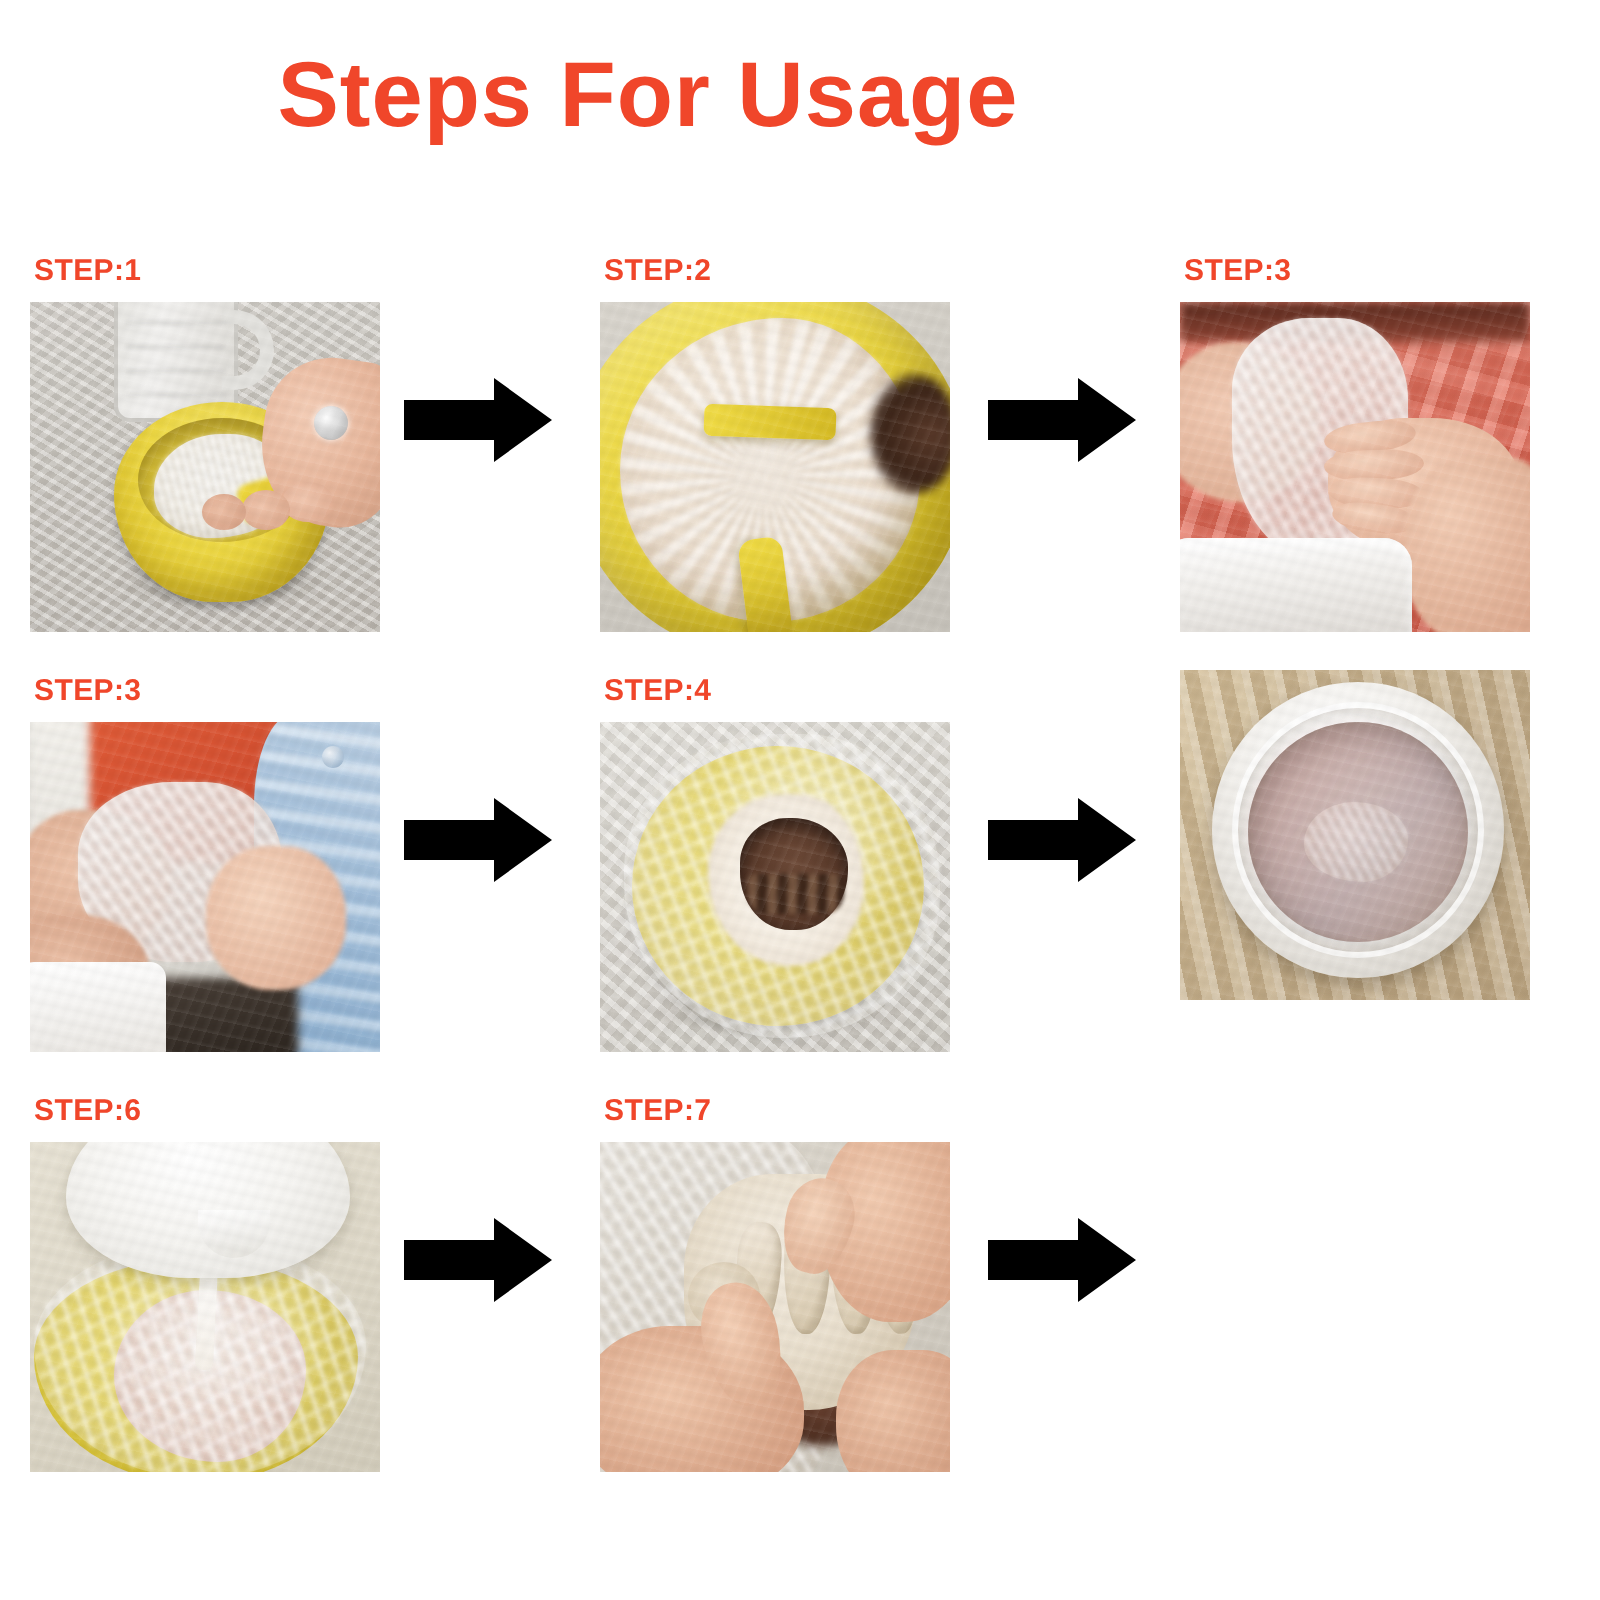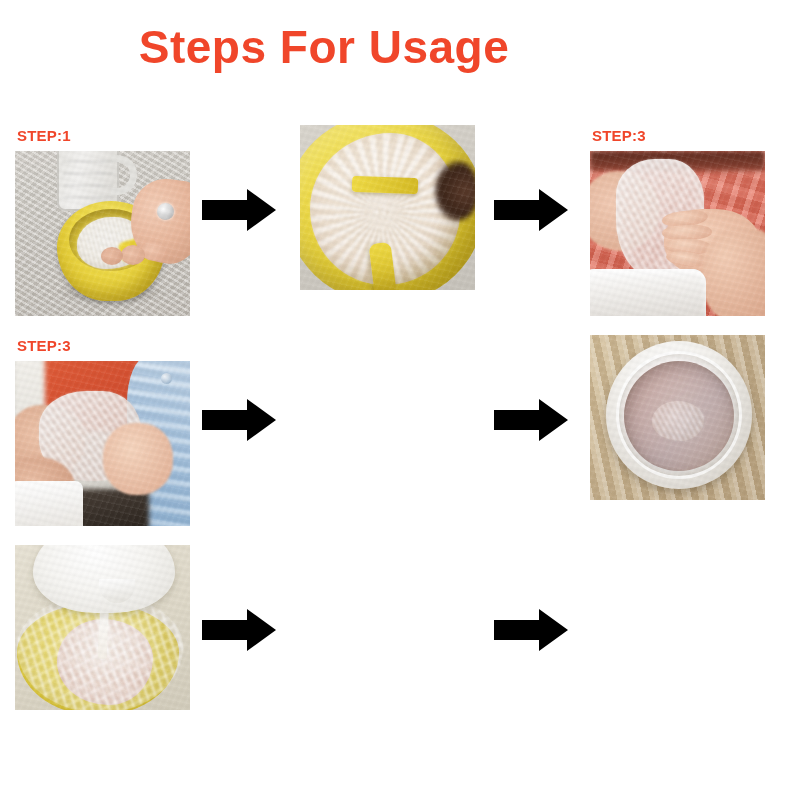--- a/index.html
+++ b/index.html
@@ -654,20 +654,21 @@
         </div>
       </div>
 
       <div class="arrow a0">
         <svg width="78" height="46" viewBox="0 0 78 46" xmlns="http://www.w3.org/2000/svg">
           <path d="M2,13 L47,13 L47,2 L76,23 L47,44 L47,33 L2,33 Z" fill="#000000"></path>
         </svg>
       </div>
 
       <div class="cell c1">
+        <div class="step-label">STEP:2</div>
         <div class="photo p2">
           <div class="lyr bowl"></div>
           <div class="lyr cream"></div>
           <div class="lyr swirl soft"></div>
           <div class="lyr spat1"></div>
           <div class="lyr spat2"></div>
           <div class="lyr rimshade"></div>
           <div class="lyr darkcorner softer"></div>
           <div class="lyr grain"></div>
         </div>
@@ -720,20 +721,34 @@
           <div class="lyr grain"></div>
         </div>
       </div>
 
       <div class="arrow a0">
         <svg width="78" height="46" viewBox="0 0 78 46" xmlns="http://www.w3.org/2000/svg">
           <path d="M2,13 L47,13 L47,2 L76,23 L47,44 L47,33 L2,33 Z" fill="#000000"></path>
         </svg>
       </div>
 
+      <div class="cell c1">
+        <div class="step-label">STEP:4</div>
+        <div class="photo p5">
+          <div class="lyr surface-tex"></div>
+          <div class="lyr shadow"></div>
+          <div class="lyr bowl"></div>
+          <div class="lyr plastic"></div>
+          <div class="lyr plastic-crinkle soft"></div>
+          <div class="lyr white-rim soft"></div>
+          <div class="lyr cavity"></div>
+          <div class="lyr cav-fingers soft"></div>
+          <div class="lyr grain"></div>
+        </div>
+      </div>
 
       <div class="arrow a1">
         <svg width="78" height="46" viewBox="0 0 78 46" xmlns="http://www.w3.org/2000/svg">
           <path d="M2,13 L47,13 L47,2 L76,23 L47,44 L47,33 L2,33 Z" fill="#000000"></path>
         </svg>
       </div>
 
       <div class="cell c2">
         <div class="photo p6">
           <div class="lyr wood"></div>
@@ -745,39 +760,60 @@
           <div class="lyr tint softer"></div>
           <div class="lyr grain"></div>
         </div>
       </div>
 
     </div>
 
     <div class="row">
 
       <div class="cell c0">
+        <div class="step-label">STEP:6</div>
         <div class="photo p7">
           <div class="lyr bowl"></div>
           <div class="lyr cream"></div>
           <div class="lyr cream-tex soft"></div>
           <div class="lyr plastic"></div>
           <div class="lyr plastic-tex soft"></div>
           <div class="lyr stream"></div>
           <div class="lyr jug"></div>
           <div class="lyr jug-lip"></div>
           <div class="lyr grain"></div>
         </div>
       </div>
 
       <div class="arrow a0">
         <svg width="78" height="46" viewBox="0 0 78 46" xmlns="http://www.w3.org/2000/svg">
           <path d="M2,13 L47,13 L47,2 L76,23 L47,44 L47,33 L2,33 Z" fill="#000000"></path>
         </svg>
       </div>
 
+      <div class="cell c1">
+        <div class="step-label">STEP:7</div>
+        <div class="photo p8">
+          <div class="lyr bagbg"></div>
+          <div class="lyr bagbg-tex soft"></div>
+          <div class="lyr darkgap softer"></div>
+          <div class="lyr cast"></div>
+          <div class="lyr cfing cf1"></div>
+          <div class="lyr cfing cf2"></div>
+          <div class="lyr cfing cf3"></div>
+          <div class="lyr cfing cf4"></div>
+          <div class="lyr thumb-cast"></div>
+          <div class="lyr hand-tr"></div>
+          <div class="lyr thumb-tr"></div>
+          <div class="lyr hand-bl"></div>
+          <div class="lyr thumb-bl"></div>
+          <div class="lyr hand-br"></div>
+          <div class="lyr grain"></div>
+        </div>
+      </div>
 
       <div class="arrow a1">
         <svg width="78" height="46" viewBox="0 0 78 46" xmlns="http://www.w3.org/2000/svg">
           <path d="M2,13 L47,13 L47,2 L76,23 L47,44 L47,33 L2,33 Z" fill="#000000"></path>
         </svg>
       </div>
 
 
     </div>
 

